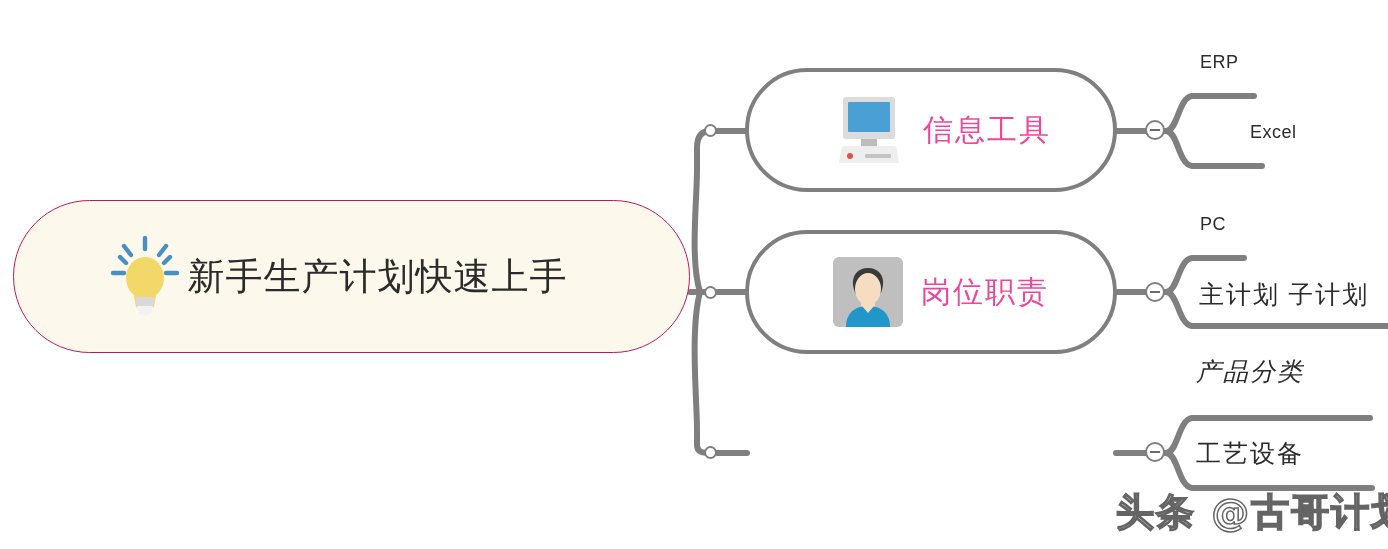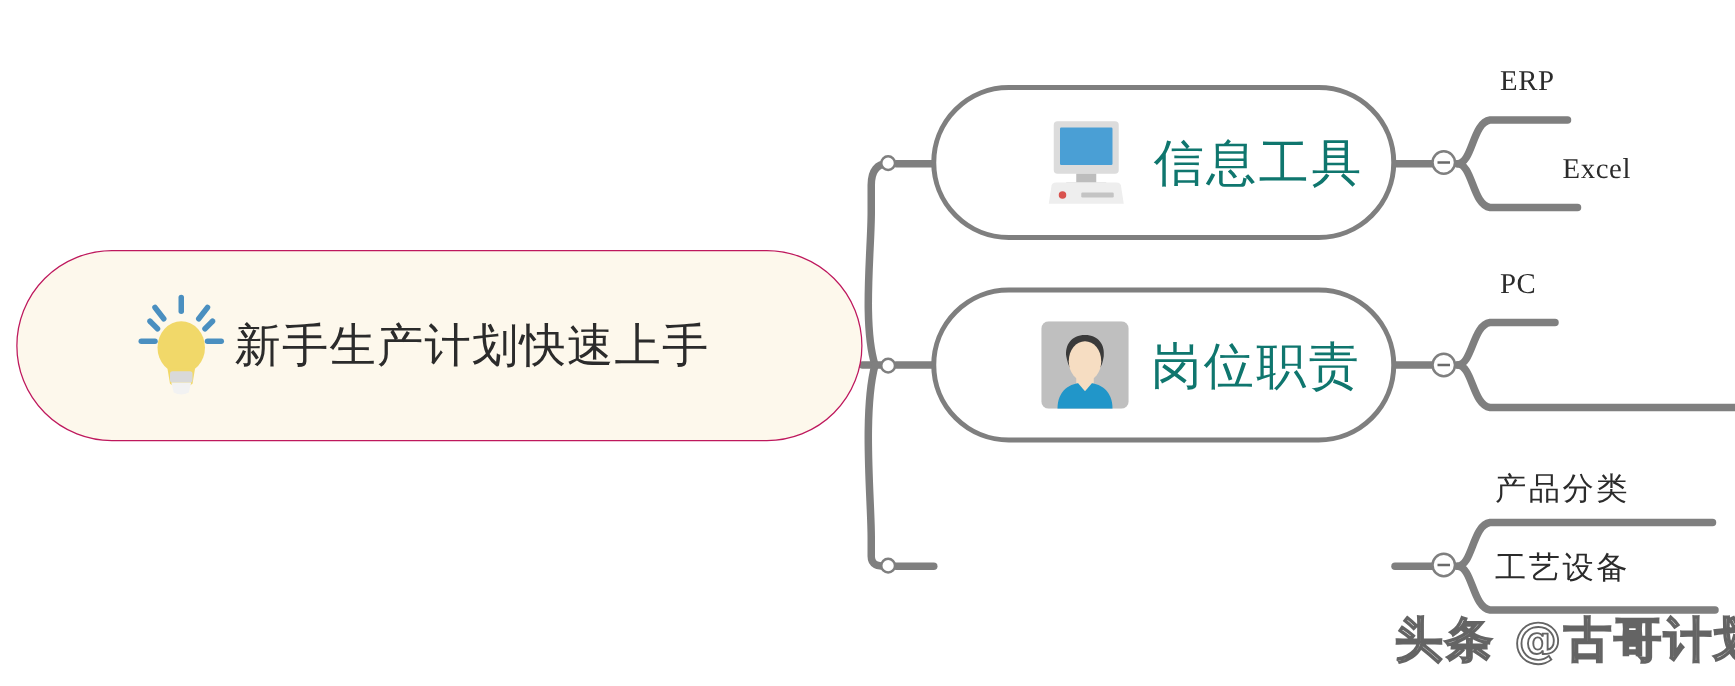--- a/index.html
+++ b/index.html
@@ -72,46 +72,46 @@
   .branch-node.b0 { top: 68px; }
   .branch-node.b1 { top: 230px; }
   .branch-node.b2 { top: 390px; }
   .branch-inner {
     display: flex;
     align-items: center;
     gap: 18px;
     margin-left: 84px;
   }
   .branch-label {
-    font-size: 40px;
-    color: #0f766e;
+    font-size: 30px;
+    color: #ec4899;
     letter-spacing: 2px;
     white-space: nowrap;
   }
 
   
   .leaf {
     position: absolute;
     font-size: 25px;
     color: #2b2b2b;
     white-space: nowrap;
     z-index: 3;
   }
   .leaf.latin {
-    font-family: Liberation Serif, serif;
-    font-size: 23px;
+    font-family: Liberation Sans, sans-serif;
+    font-size: 18px;
     letter-spacing: 0.5px;
   }
   .leaf.cjk { letter-spacing: 2px; }
 
   .leaf.l0a { left: 1200px; top: 52px; }
   .leaf.l0b { left: 1250px; top: 122px; }
   .leaf.l1a { left: 1200px; top: 214px; }
   .leaf.l1b { left: 1199px; top: 278px; }
-  .leaf.l2a { left: 1196px; top: 374px; }
+  .leaf.l2a { left: 1196px; top: 355px; font-style: italic; }
   .leaf.l2b { left: 1196px; top: 437px; font-family: Liberation Serif, serif; }
 
   
   .toggle {
     position: absolute;
     width: 20px;
     height: 20px;
     box-sizing: border-box;
     border: 2px solid #7f7f7f;
     border-radius: 50%;
@@ -263,19 +263,20 @@
   <div class="hub h2"></div>
 
   <div class="toggle t0"></div>
   <div class="toggle t1"></div>
   <div class="toggle t2"></div>
 
   <div class="leaf latin l0a">ERP</div>
   <div class="leaf latin l0b">Excel</div>
 
   <div class="leaf latin l1a">PC</div>
+  <div class="leaf cjk l1b">主计划 子计划</div>
 
   <div class="leaf cjk l2a">产品分类</div>
   <div class="leaf cjk l2b">工艺设备</div>
 
   <div class="watermark">头条 @古哥计划</div>
 
 </div>
 
 </body></html>

